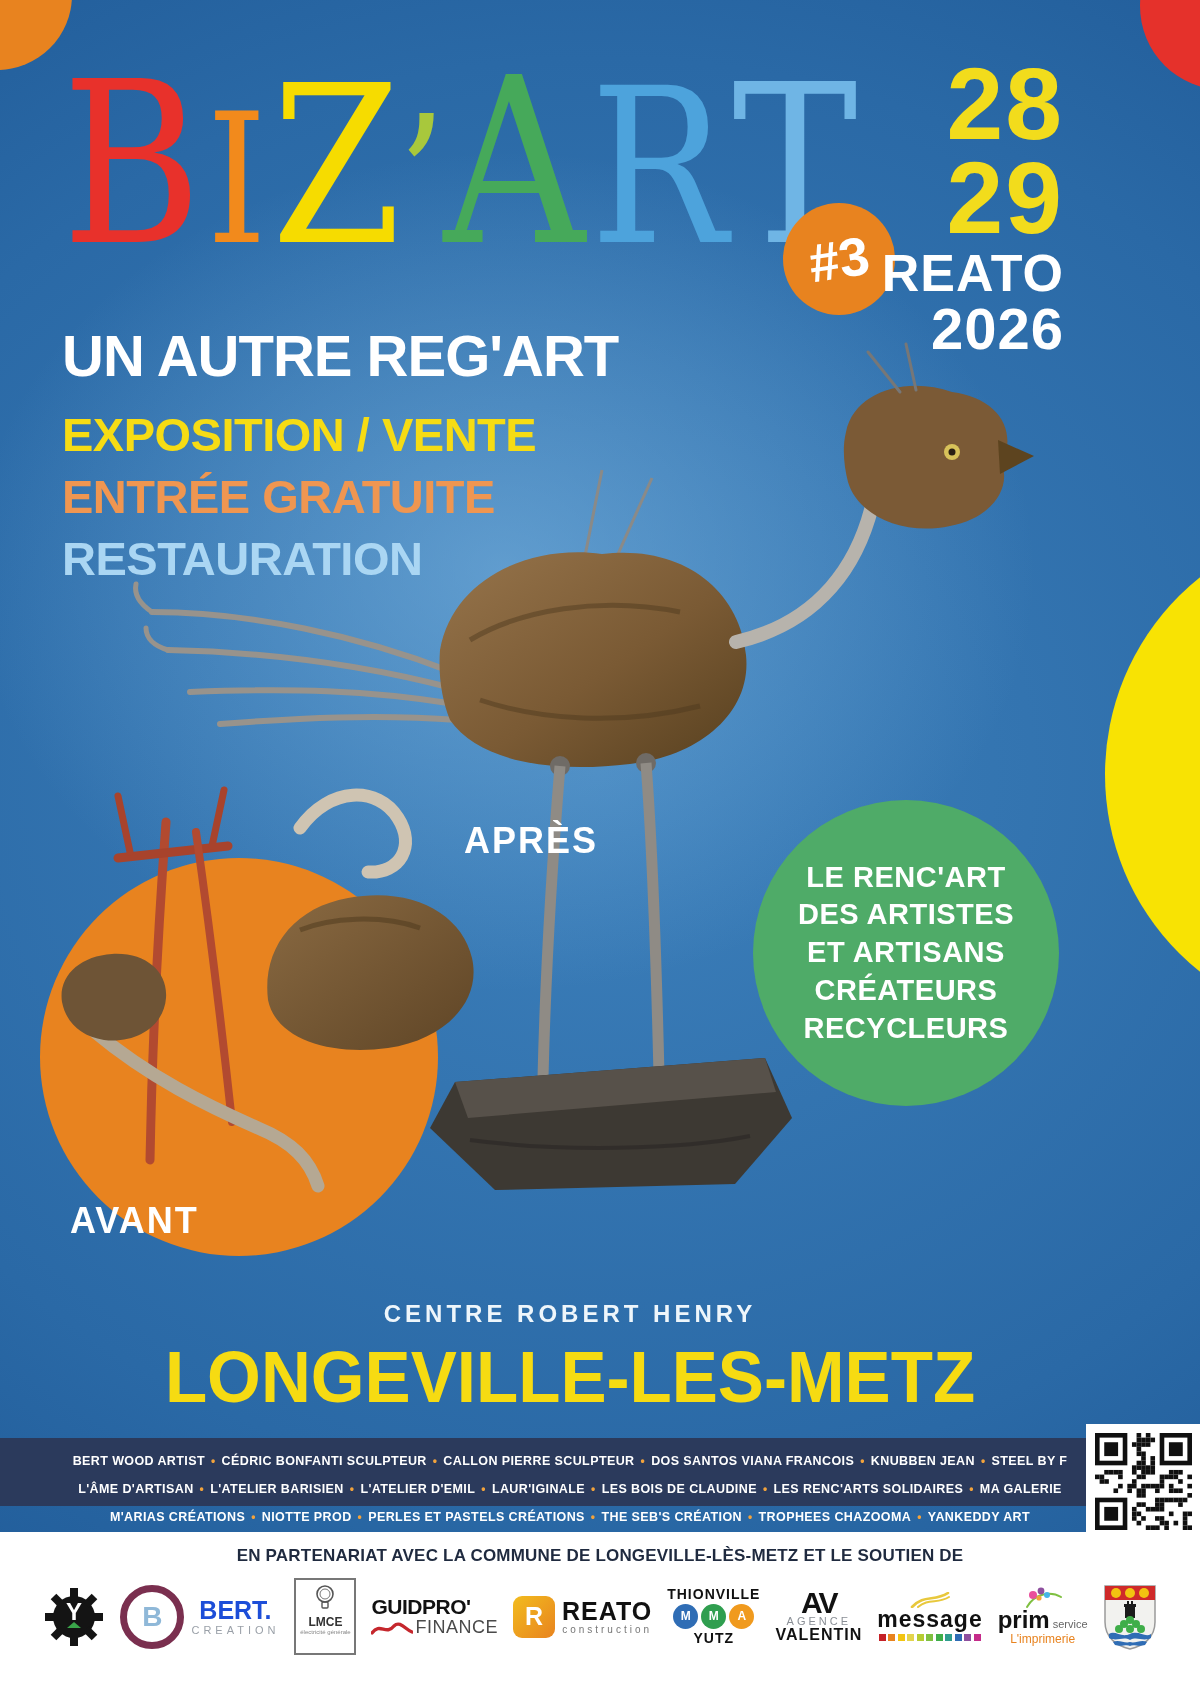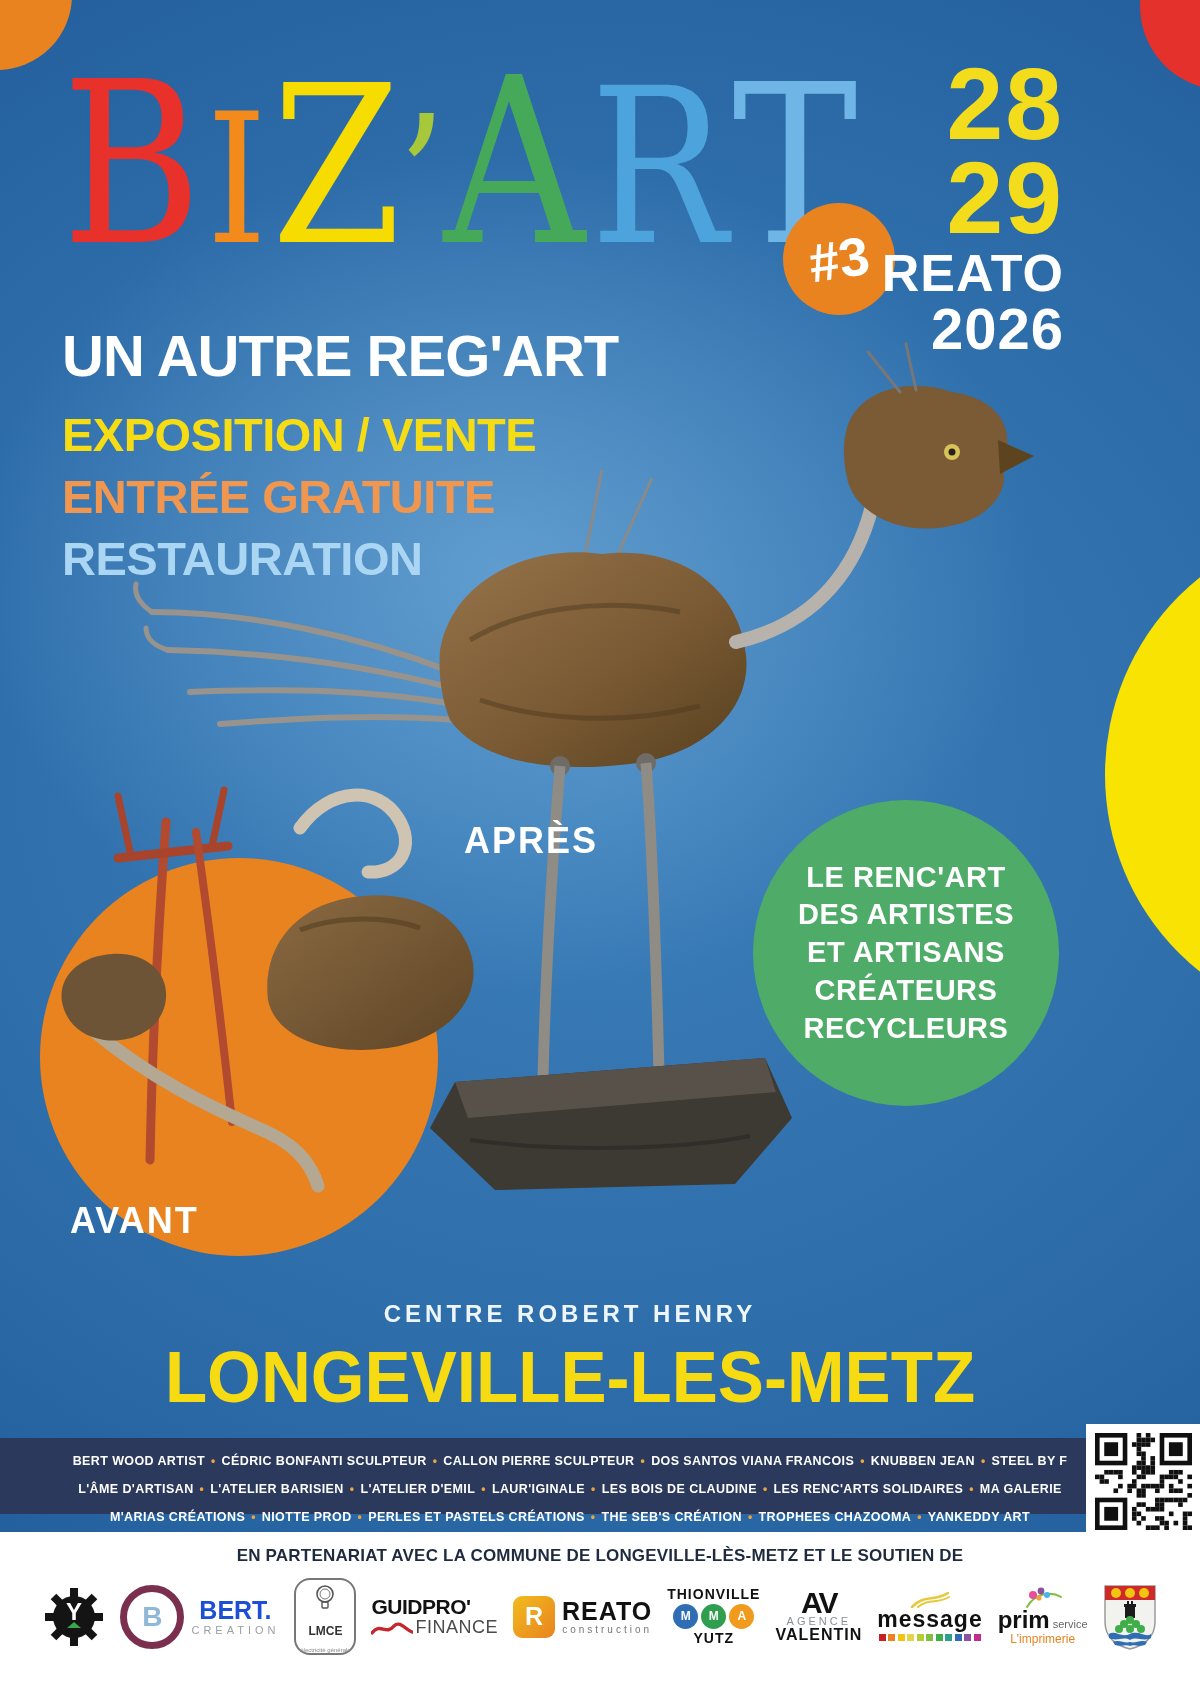--- a/index.html
+++ b/index.html
@@ -47,43 +47,43 @@
   .feature-line{line-height:62px;letter-spacing:-.5px;}
 
   .label-apres{left:464px;top:820px;color:#fff;font-weight:700;font-size:36px;letter-spacing:2px;}
   .label-avant{left:70px;top:1200px;color:#fff;font-weight:700;font-size:36px;letter-spacing:2px;}
 
   .venue{left:0;top:1300px;width:1140px;text-align:center;color:#eef6fb;
     font-weight:700;font-size:24px;letter-spacing:4px;}
   .city{left:0;top:1336px;width:1140px;text-align:center;color:#F6DB12;
     font-weight:700;font-size:72px;letter-spacing:0px;transform:scaleX(.96);transform-origin:center;}
 
-  .artists-band{left:0;top:1438px;width:1200px;height:76px;background:#2B3A5C;}
+  .artists-band{left:0;top:1438px;width:1200px;height:68px;background:#2B3A5C;}
   .artists-lines{width:1140px;padding-top:9px;}
   .artist-line{text-align:center;color:#fff;font-weight:700;font-size:12.5px;
     letter-spacing:.4px;line-height:28px;white-space:nowrap;}
   .artist-line .sep{margin:0 6px;font-size:12px;}
 
   .qr{left:1086px;top:1424px;width:114px;height:114px;background:#fff;z-index:5;
     display:flex;align-items:center;justify-content:center;}
   .qr svg{width:97px;height:97px;}
 
   .footer{left:0;top:1532px;width:1200px;height:149px;background:#fff;}
   .partnership{text-align:center;margin-top:14px;color:#1F2A3F;font-weight:700;font-size:17px;letter-spacing:.2px;}
   .logos{display:flex;align-items:center;justify-content:center;gap:15px;margin-top:12px;padding:0 14px;}
   .logo{display:flex;align-items:center;gap:7px;flex:0 0 auto;}
   .logo .col{display:flex;flex-direction:column;align-items:center;line-height:1.05;}
 
   .bert-ring{width:50px;height:50px;border:7px solid #7A2F4F;border-radius:50%;
     display:flex;align-items:center;justify-content:center;color:#8FB8D8;font-size:28px;font-weight:700;}
   .bert-name{color:#1d4ed8;font-weight:700;font-size:25px;text-align:center;}
   .bert-sub{color:#9AA0A8;font-size:11px;letter-spacing:4px;margin-top:2px;}
 
-  .lmce-box{width:58px;height:70px;border:2px solid #777;border-radius:16px;background:#fff;
-    display:flex;flex-direction:column;align-items:center;justify-content:space-between;padding-top:3px;}
+  .lmce-box{width:58px;height:70px;border:2px solid #777;border-radius:0;background:#fff;
+    display:flex;flex-direction:column;align-items:center;justify-content:flex-start;padding-top:3px;}
   .lmce-name{color:#333;font-weight:700;font-size:12px;margin-top:2px;}
   .lmce-sub{color:#888;font-size:6px;}
 
   .guidpro-top{color:#111;font-weight:700;font-size:21px;letter-spacing:-.5px;}
   .guidpro-bottom{display:flex;align-items:center;gap:2px;}
   .guidpro-fin{color:#4A4A4A;font-size:18px;letter-spacing:.5px;}
 
   .reato-icon{width:42px;height:42px;border-radius:9px;background:linear-gradient(135deg,#F2BC1E,#E8831F);
     display:flex;align-items:center;justify-content:center;color:#fff;font-weight:700;font-size:25px;}
   .reato-name{color:#111;font-weight:700;font-size:25px;letter-spacing:1px;}

